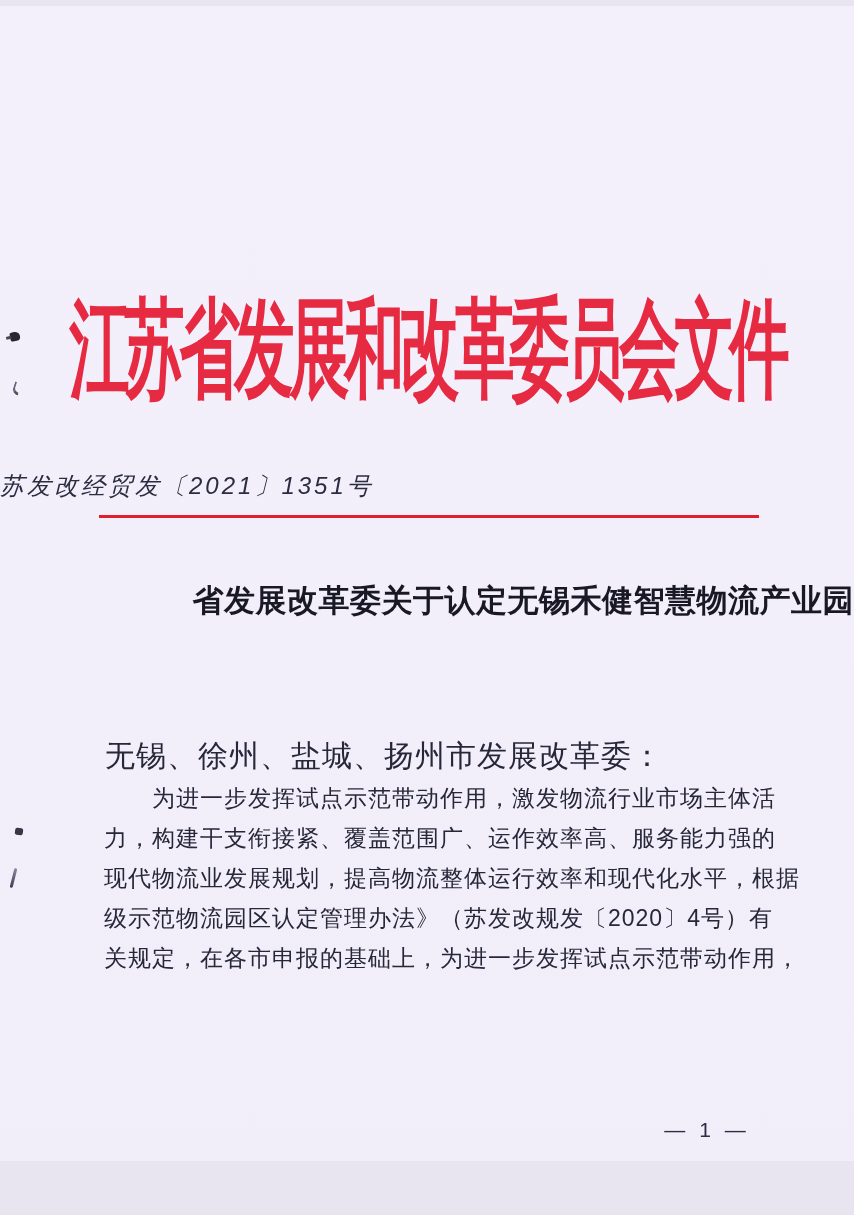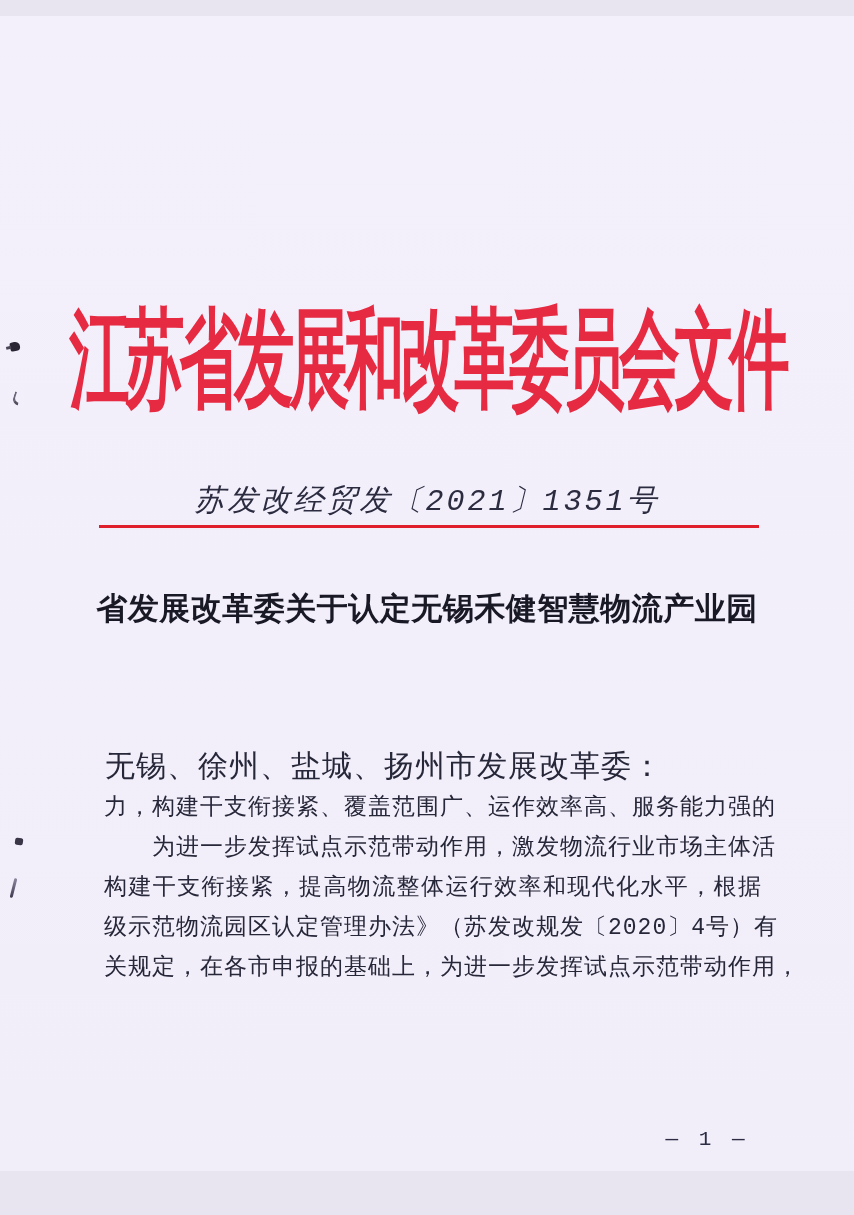--- a/index.html
+++ b/index.html
@@ -1,24 +1,24 @@
 <!DOCTYPE html>
 <html><head>
 <meta charset="utf-8">
 <style>
   * { margin: 0; padding: 0; box-sizing: border-box; }
   html, body { background: #e8e4f0; }
   .page {
     position: relative;
     width: 854px;
     height: 1155px;
-    margin: 16px auto;
+    margin: 6px auto;
     background: linear-gradient(180deg, #f3effb 0%, #f2eefa 55%, #f1edf9 100%);
     overflow: hidden;
-    font-family: Liberation Mono, monospace;
+    font-family: Liberation Sans, sans-serif;
     color: #23243a;
   }
 
   
   .letterhead {
     position: absolute;
     top: 272px;
     left: 0;
     width: 100%;
     text-align: center;
@@ -33,43 +33,42 @@
     transform-origin: center top;
     white-space: nowrap;
   }
 
   
   .doc-number {
     position: absolute;
     top: 464px;
     left: 0;
     width: 100%;
-    text-align: center;
-    font-size: 30px;
+    font-size: 24px;
     letter-spacing: 3px;
     font-style: italic;
     color: #2b2c40;
   }
 
   .red-rule {
     position: absolute;
     top: 509px;
     left: 99px;
     width: 660px;
     height: 3px;
     background: #e01f2d;
   }
 
   
   .doc-title {
     position: absolute;
     top: 570px;
     left: 0;
     width: 100%;
-    text-align: center;
+    text-align: right;
     font-weight: bold;
     font-size: 31px;
     line-height: 50px;
     letter-spacing: 0.5px;
     color: #181925;
   }
 
   .salutation {
     position: absolute;
     top: 730px;
@@ -130,23 +129,23 @@
 
   <div class="red-rule"></div>
 
   <div class="doc-title">
     <div>省发展改革委关于认定无锡禾健智慧物流产业园</div>
   </div>
 
   <div class="salutation">无锡、徐州、盐城、扬州市发展改革委：</div>
 
   <div class="body-block">
+    <div class="body-line indent">为进一步发挥试点示范带动作用，激发物流行业市场主体活</div>
     <div class="body-line">力，构建干支衔接紧、覆盖范围广、运作效率高、服务能力强的</div>
-    <div class="body-line indent">为进一步发挥试点示范带动作用，激发物流行业市场主体活</div>
-    <div class="body-line">构建干支衔接紧，提高物流整体运行效率和现代化水平，根据</div>
+    <div class="body-line">现代物流业发展规划，提高物流整体运行效率和现代化水平，根据</div>
     <div class="body-line">级示范物流园区认定管理办法》（苏发改规发〔2020〕4号）有</div>
     <div class="body-line">关规定，在各市申报的基础上，为进一步发挥试点示范带动作用，</div>
   </div>
 
   <div class="page-number">— 1 —</div>
 
   <div class="speck speck-1"></div>
   <div class="speck speck-2"></div>
   <div class="speck speck-3"></div>
   <div class="speck speck-4"></div>

